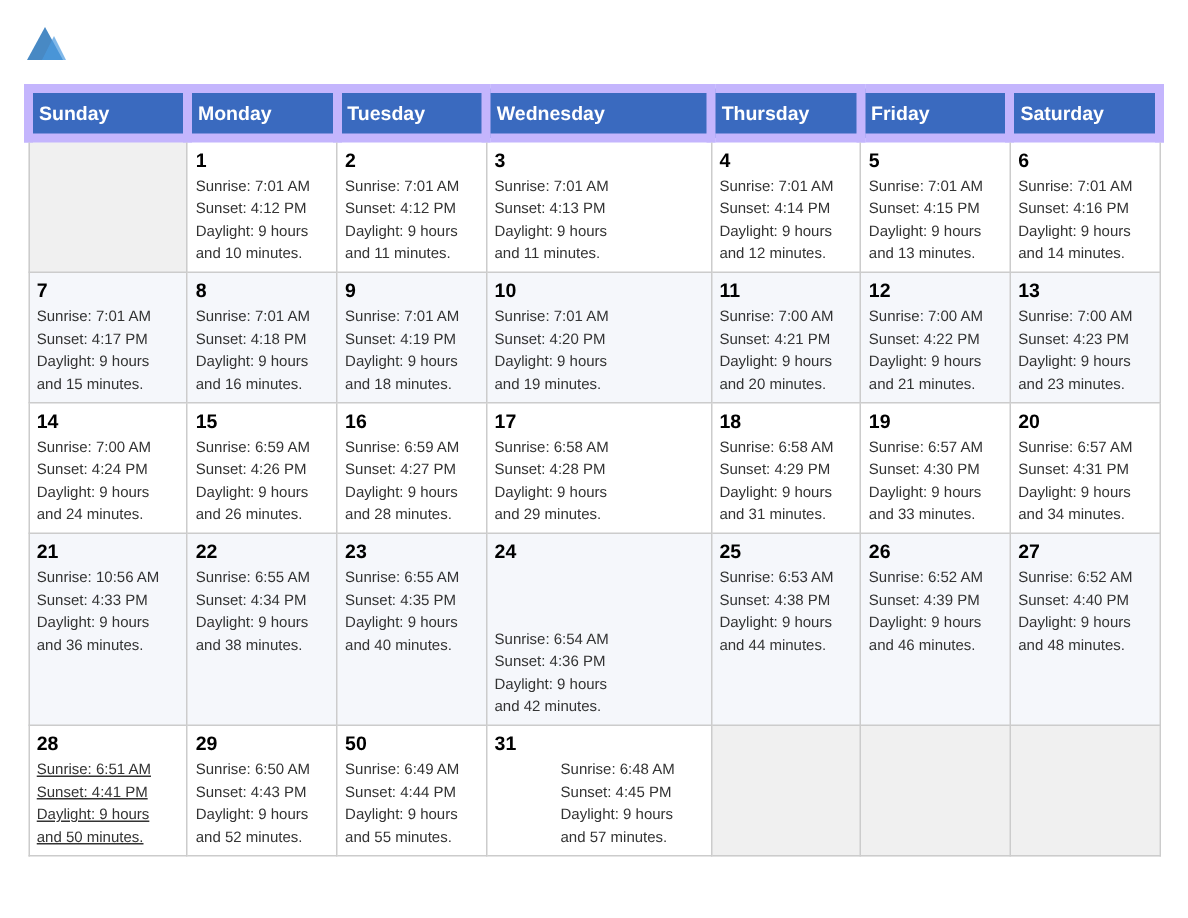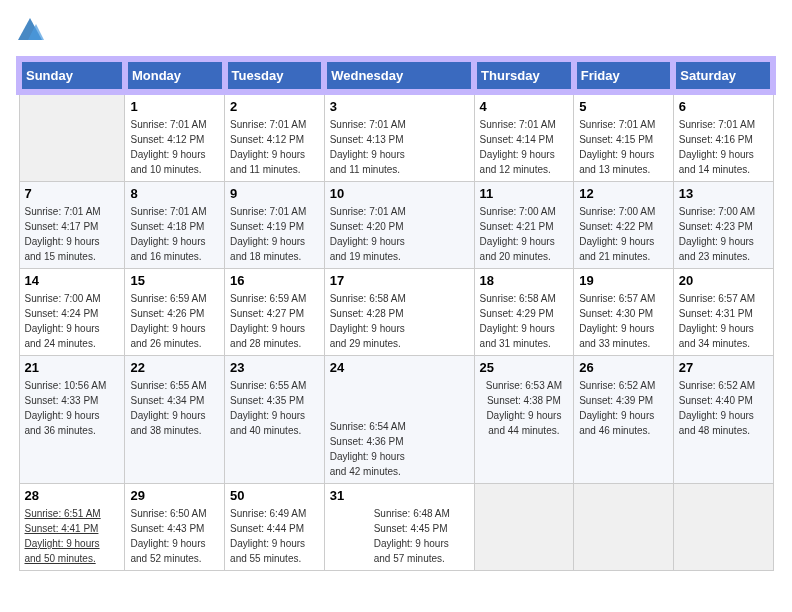--- a/index.html
+++ b/index.html
@@ -292,21 +292,21 @@
         </td>
         <td>
           <span class="day-num">24</span>
           <div class="day-info" style="white-space: pre-line; margin-top: 44px;">Sunrise: 6:54 AM
 Sunset: 4:36 PM
 Daylight: 9 hours
 and 42 minutes.</div>
         </td>
         <td>
           <span class="day-num">25</span>
-          <div class="day-info" style="white-space: pre-line; text-align: center;">Sunrise: 6:53 AM
+          <div class="day-info" style="white-space: pre-line;">Sunrise: 6:53 AM
 Sunset: 4:38 PM
 Daylight: 9 hours
 and 44 minutes.</div>
         </td>
         <td>
           <span class="day-num">26</span>
           <div class="day-info" style="white-space: pre-line;">Sunrise: 6:52 AM
 Sunset: 4:39 PM
 Daylight: 9 hours
 and 46 minutes.</div>

